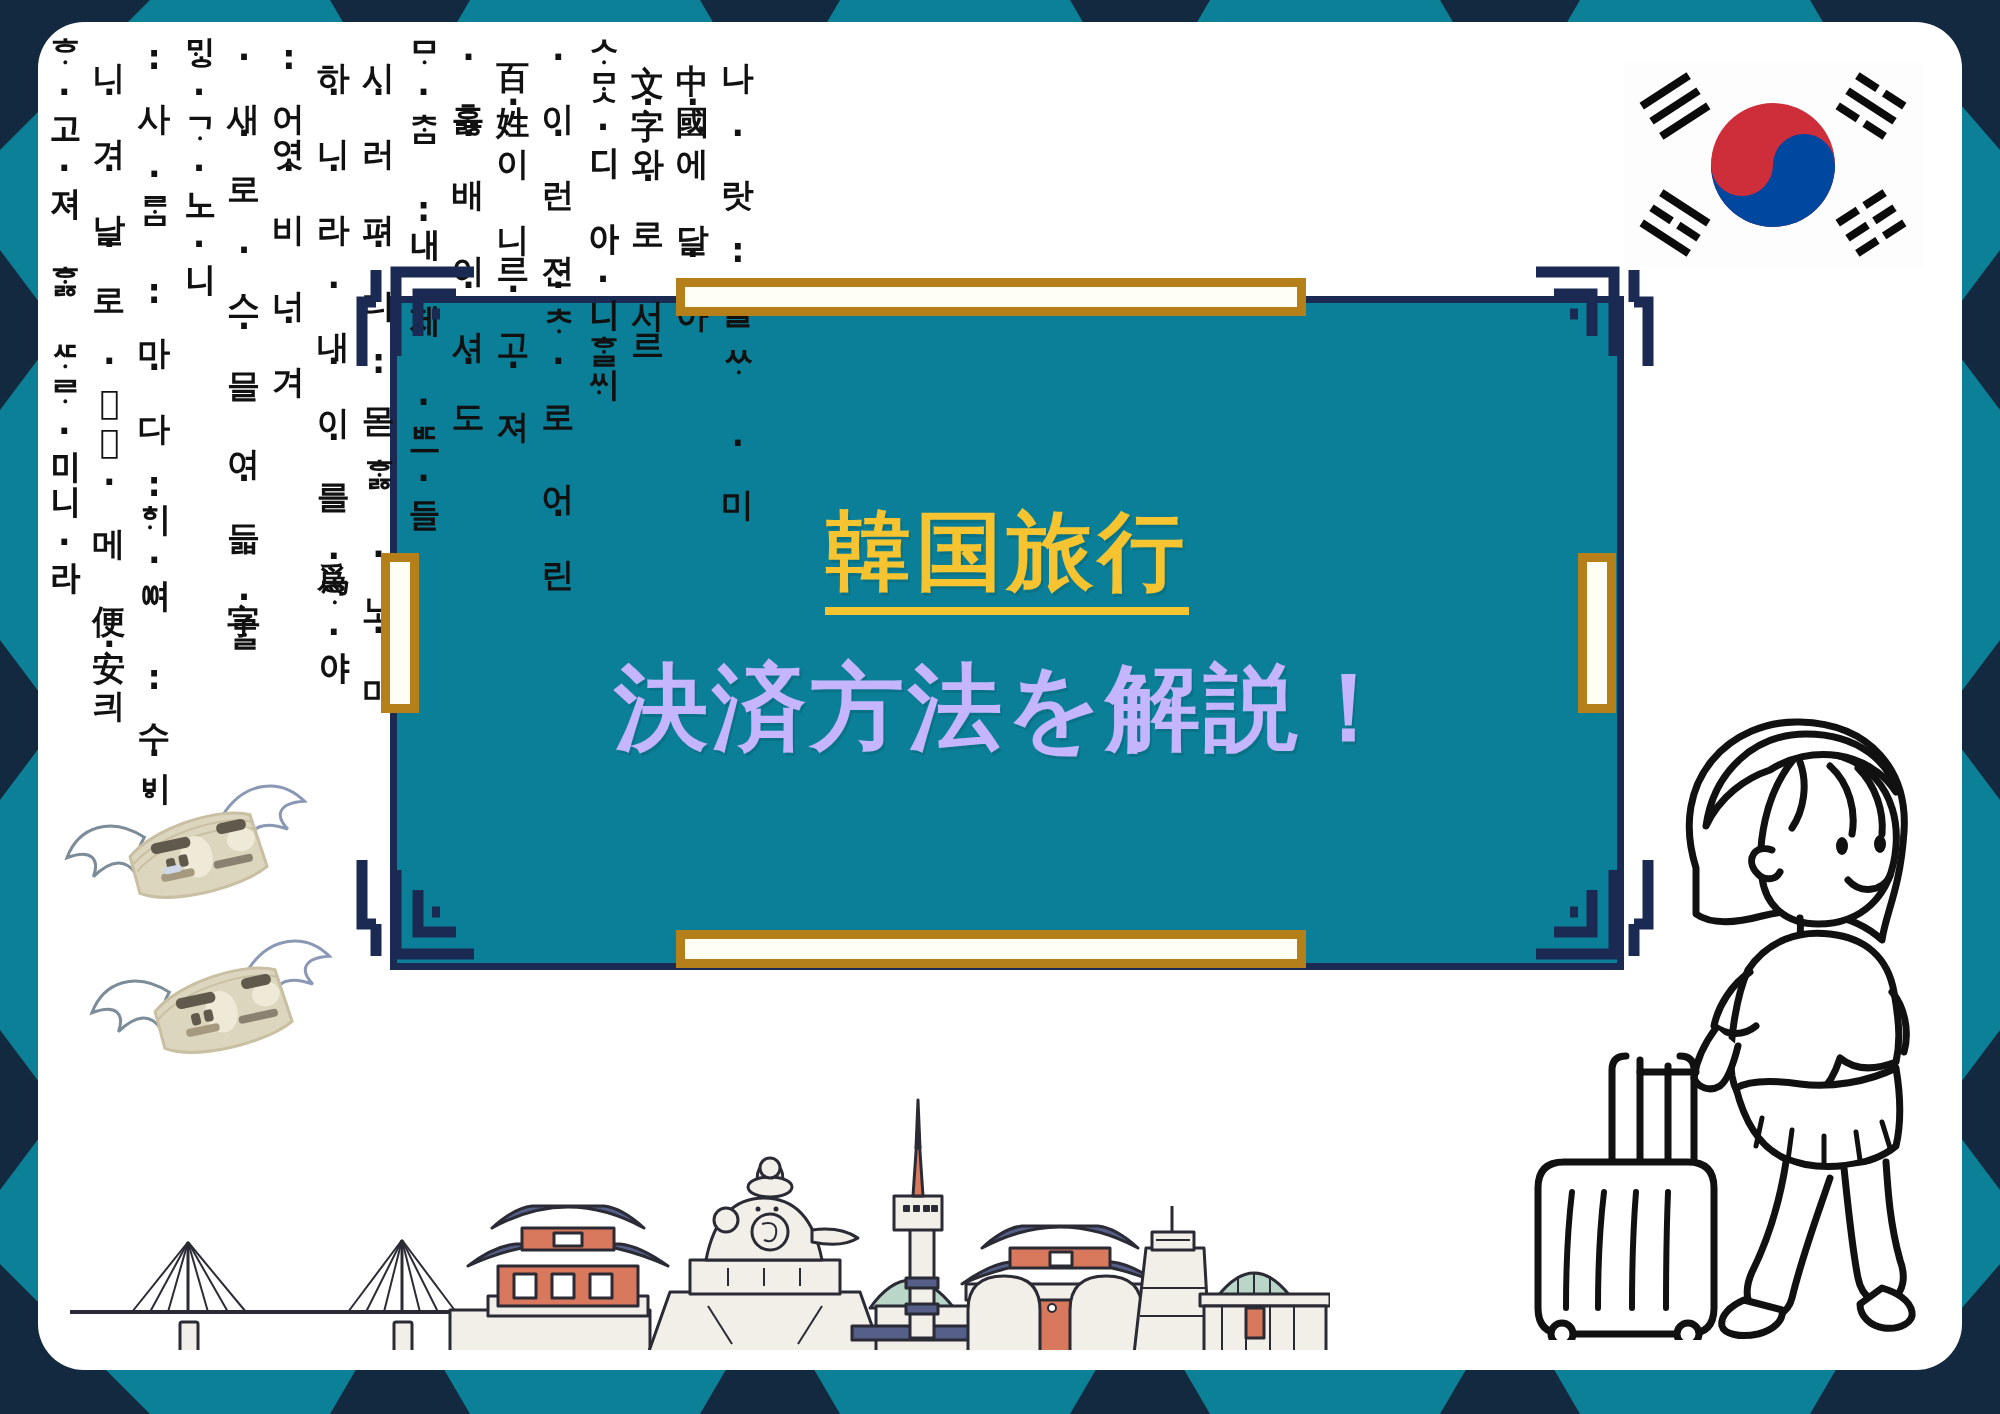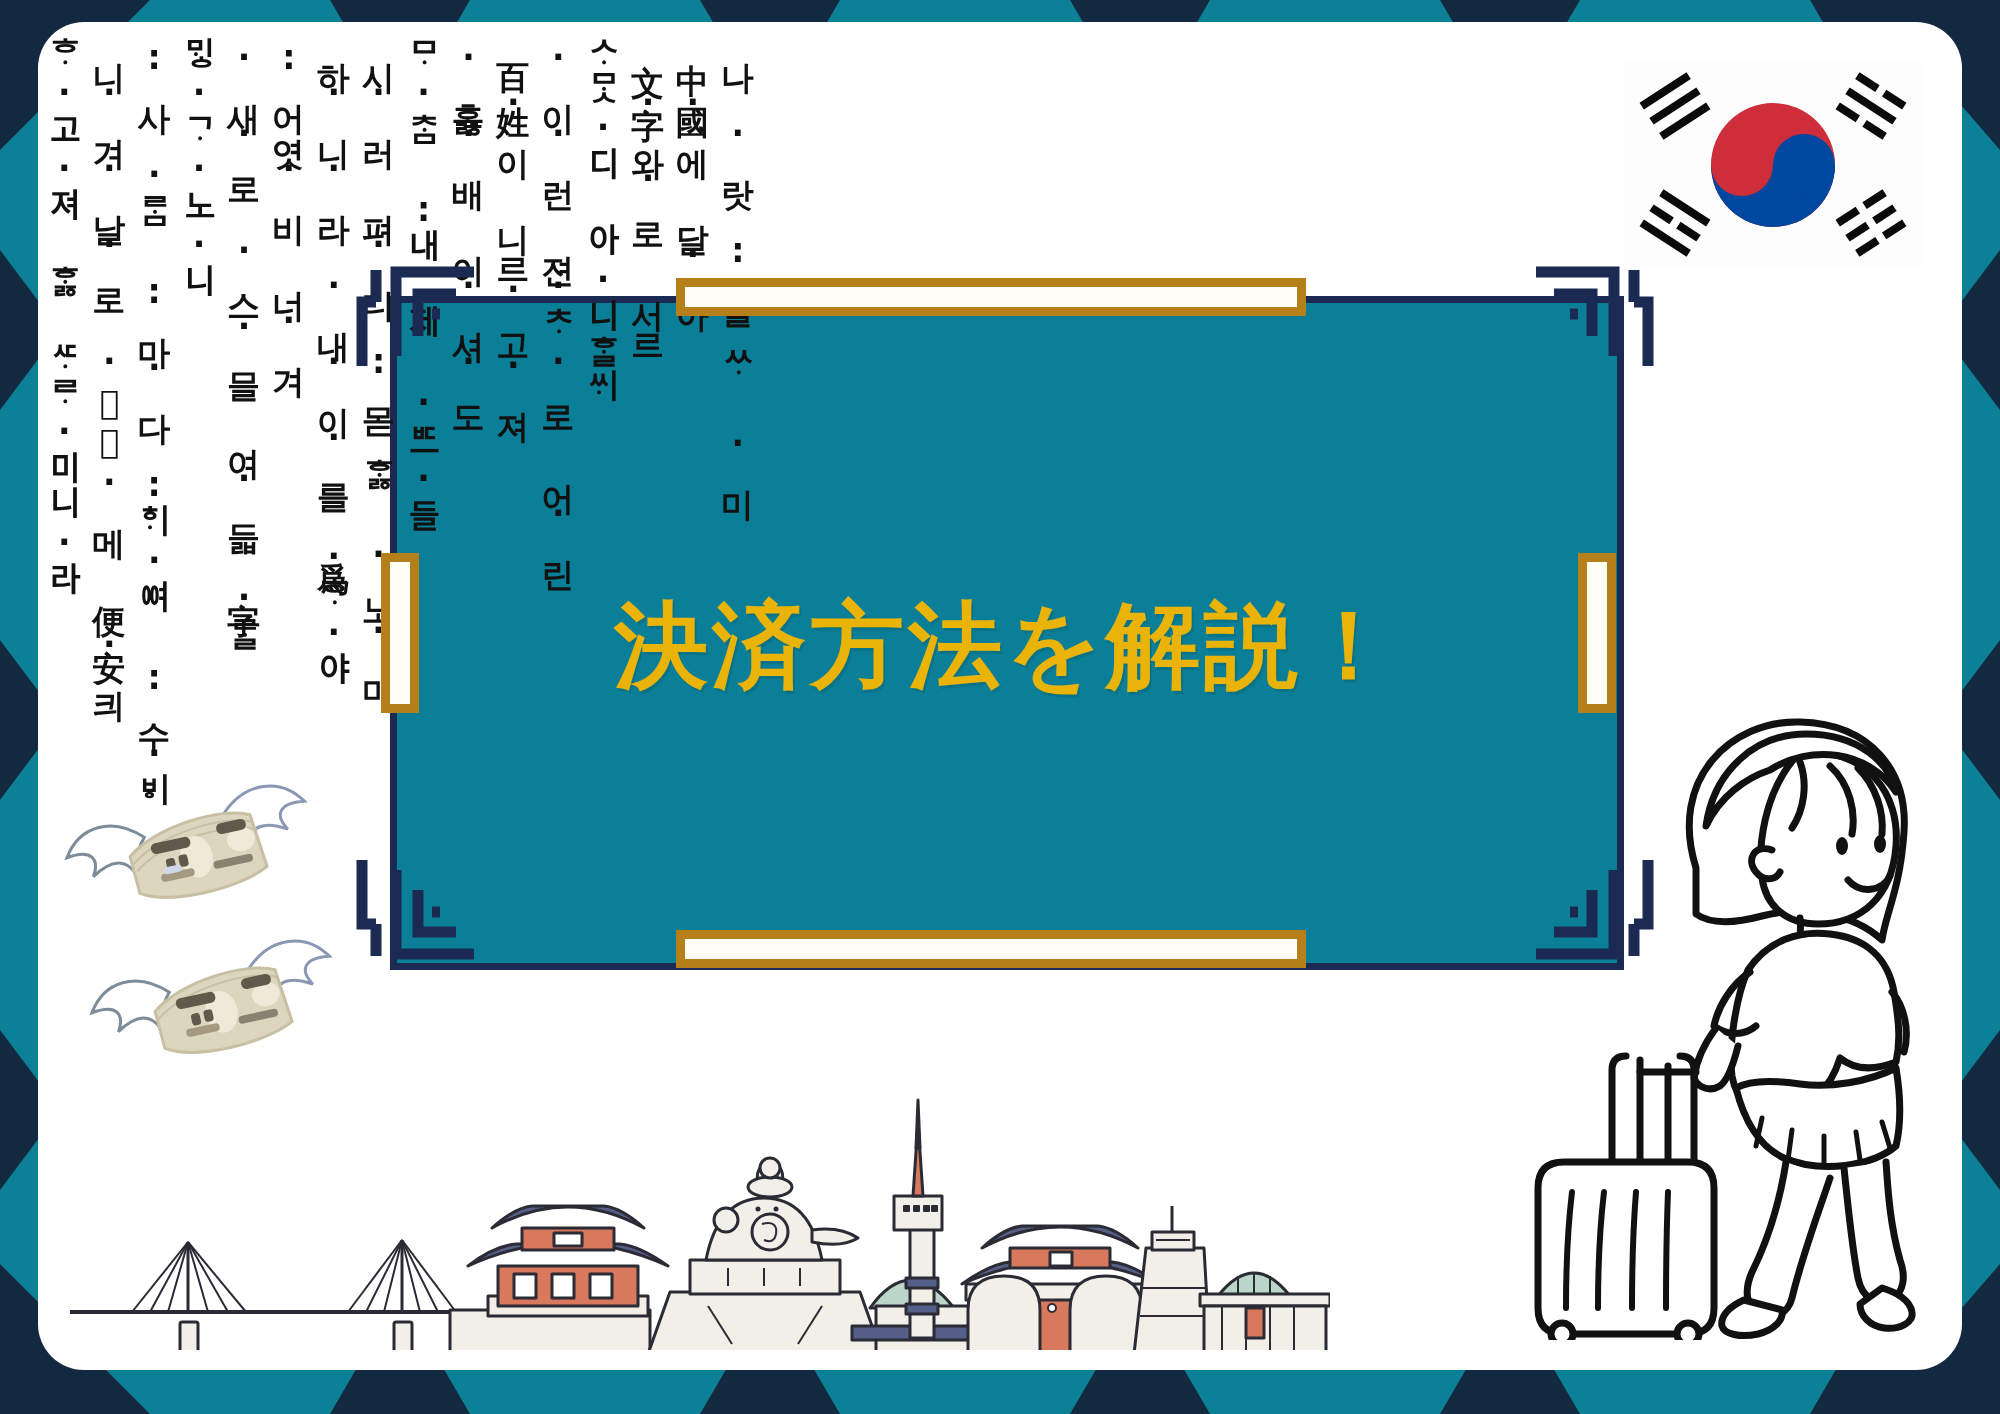--- a/index.html
+++ b/index.html
@@ -140,21 +140,21 @@
     color:#f5c430;
     letter-spacing:5px;
     border-bottom:8px solid #f5c430;
     padding-bottom:10px;
     line-height:1.05;
     text-shadow:2px 3px 0 rgba(0,0,0,.10);
   }
   #headline .line2 {
     font-family:"DejaVu Sans", sans-serif;
     font-size:94px; font-weight:900;
-    color:#eab308;
+    color:#c4b5fd;
     letter-spacing:4px;
     line-height:1.12;
     margin-top:26px;
     text-shadow:2px 3px 0 rgba(0,0,0,.10);
   }
 
   
   .illu { position:absolute; z-index:9; }
   #money-1 { left:60px;  top:770px;  width:260px; height:160px; }
   #money-2 { left:85px;  top:925px;  width:260px; height:160px; }
@@ -288,20 +288,21 @@
     </g>
   </svg>
 </div>
 
 <div class="goldbar" id="gb-top"></div>
 <div class="goldbar" id="gb-bottom"></div>
 <div class="goldbar" id="gb-left"></div>
 <div class="goldbar" id="gb-right"></div>
 
 <div id="headline">
+  <div class="line1">韓国旅行</div>
   <div class="line2">決済方法を解説！</div>
 </div>
 
 <div class="illu" id="money-1">
   <svg viewBox="0 0 260 160">
     <g transform="rotate(-12 130 80)">
       <path d="M88 58 C60 30 26 34 8 62 C34 58 40 70 30 86 C52 72 66 76 72 92 C76 74 82 64 88 58Z" fill="#fff" stroke="#7d8c99" stroke-width="3"></path>
       <path d="M170 52 C198 24 234 28 252 56 C226 52 220 64 230 80 C208 66 194 70 188 86 C184 68 176 58 170 52Z" fill="#fff" stroke="#8b98b5" stroke-width="3"></path>
       <path d="M70 74 C100 50 170 44 196 58 L202 112 C172 128 100 130 72 112 Z" fill="#ddd6bf" stroke="#c9bfa3" stroke-width="3"></path>
       <path d="M72 82 C102 58 172 52 198 66" fill="none" stroke="#c9bfa3" stroke-width="2"></path>

